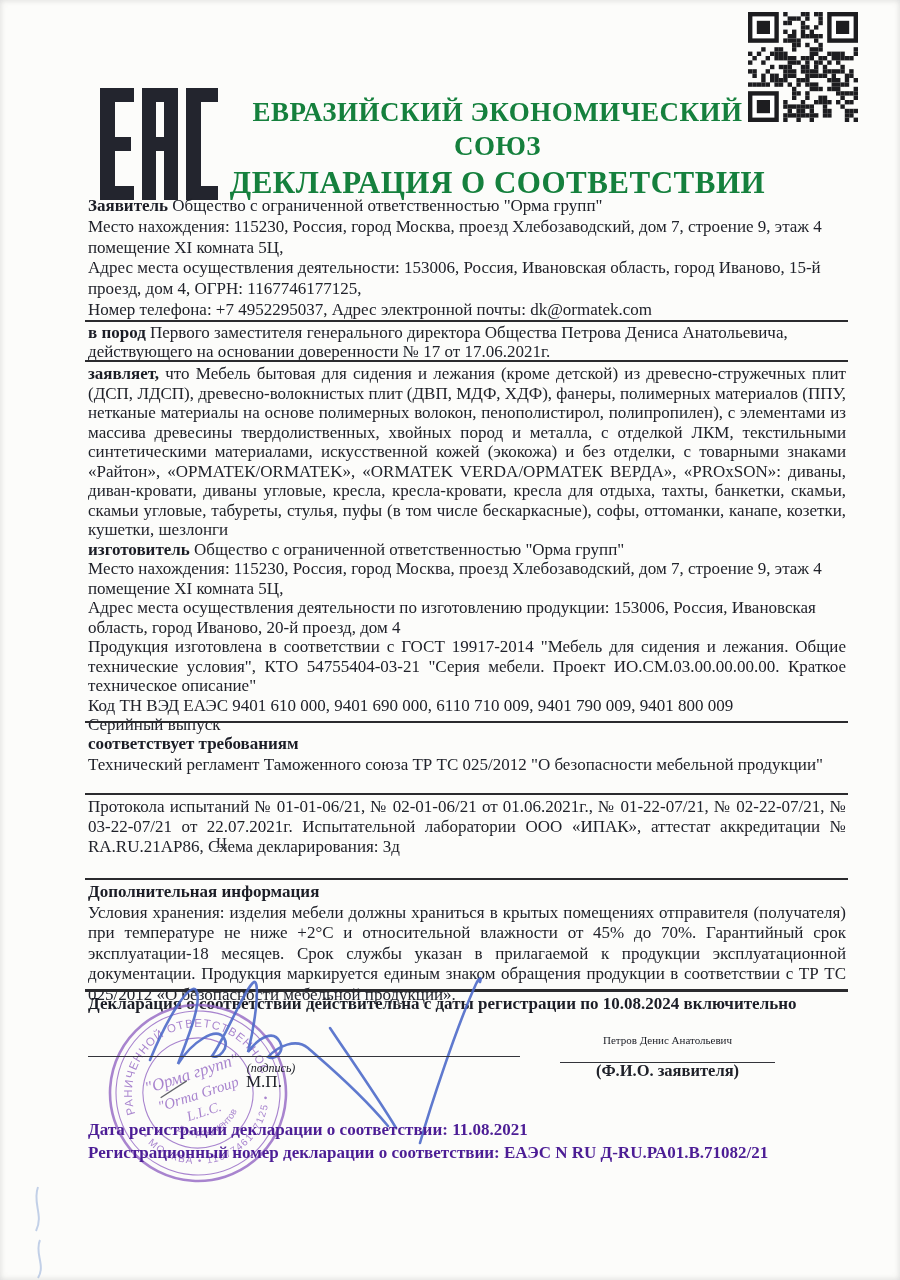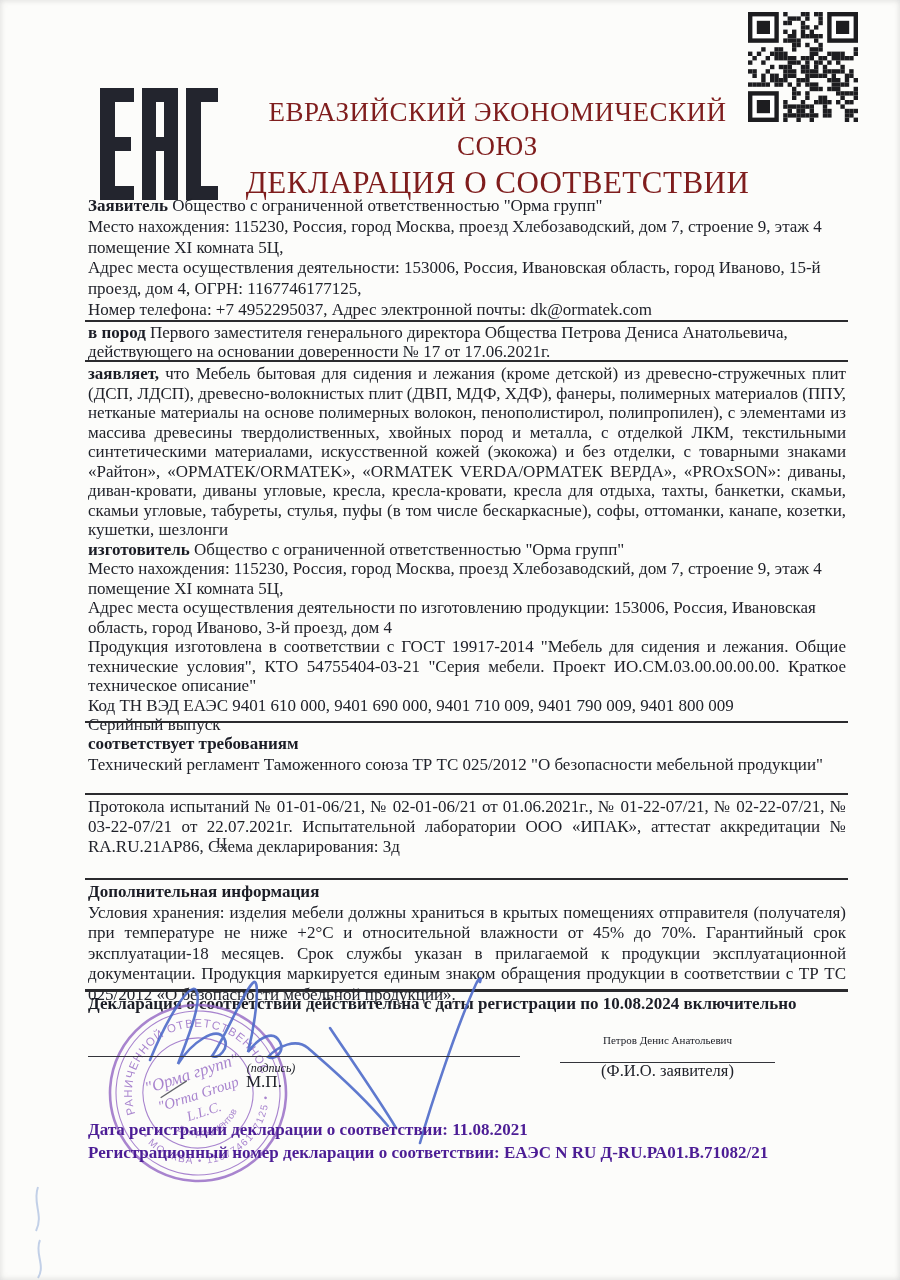--- a/index.html
+++ b/index.html
@@ -6,40 +6,40 @@
   body{
     width:900px;height:1280px;position:relative;overflow:hidden;
     background:#fcfcfa;
     font-family:"Liberation Serif","DejaVu Serif",serif;
     color:#20222a;
   }
   .page-edge{position:absolute;inset:0;box-shadow:inset 0 0 6px rgba(150,150,150,.35);pointer-events:none;}
   
   .eac-logo{position:absolute;left:100px;top:88px;}
   .doc-title{position:absolute;left:225px;top:96px;width:545px;text-align:center;
-    font-weight:normal;color:#7f1d1d;line-height:1.25;}
+    font-weight:bold;color:#15803d;line-height:1.25;}
   .doc-title .t1{font-size:27px;letter-spacing:.5px;}
   .doc-title .t2{font-size:31px;letter-spacing:.5px;}
   .qr{position:absolute;left:748px;top:12px;width:110px;height:110px;}
   
   .sec{position:absolute;left:88px;width:758px;font-size:17px;line-height:19.5px;}
   .sec p{margin:0;}
   .sec.loose{line-height:20.8px;}
   .just{text-align:justify;}
   b{color:#1b1d26;}
   .rule{position:absolute;left:85px;width:763px;background:#2b2b2e;}
   .artifact-char{position:absolute;left:216px;top:835px;font-size:15px;color:#2a2c34;}
   
   .bold-line{font-weight:bold;color:#1b1d26;}
   .sign-line{position:absolute;left:88px;top:1056px;width:432px;border-top:1.6px solid #33343a;}
   .podpis{position:absolute;left:171px;top:1061px;width:200px;text-align:center;font-size:12px;font-style:italic;}
   .mp{position:absolute;left:246px;top:1072px;font-size:17px;font-family:Liberation Serif, serif;}
   .fio-name{position:absolute;left:560px;top:1034px;width:215px;text-align:center;font-size:11px;
     border-bottom:1.4px solid #33343a;padding-bottom:16px;}
-  .fio-label{position:absolute;left:560px;top:1061px;width:215px;text-align:center;font-size:16.5px;}
+  .fio-label{position:absolute;left:560px;top:1061px;width:215px;text-align:center;font-size:16.5px;font-weight:bold;}
   .reg-line{position:absolute;left:88px;width:760px;font-size:17px;font-weight:bold;color:#4c1d95;}
   
   .stamp{position:absolute;left:103px;top:998px;width:190px;height:190px;opacity:.8;}
   .stamp svg{font-family:"Liberation Sans","DejaVu Sans",sans-serif;}
   
   .signature{position:absolute;left:120px;top:968px;width:380px;height:200px;}
   .edge-artifact{position:absolute;left:24px;top:1185px;width:36px;height:95px;opacity:.5;}
 </style>
 </head>
 <body>
@@ -316,23 +316,23 @@
 <div class="sec" style="top:324px;line-height:18.5px">
   <p><b>в пород</b> <span>Первого заместителя генерального директора Общества Петрова Дениса Анатольевича, действующего на основании доверенности № 17 от 17.06.2021г.</span></p>
 </div>
 
 <div class="rule" style="top:360px;height:1.6px"></div>
 
 <div class="sec" style="top:364px">
   <p class="just"><b>заявляет,</b> <span>что Мебель бытовая для сидения и лежания (кроме детской) из древесно-стружечных плит (ДСП, ЛДСП), древесно-волокнистых плит (ДВП, МДФ, ХДФ), фанеры, полимерных материалов (ППУ, нетканые материалы на основе полимерных волокон, пенополистирол, полипропилен), с элементами из массива древесины твердолиственных, хвойных пород и металла, с отделкой ЛКМ, текстильными синтетическими материалами, искусственной кожей (экокожа) и без отделки, с товарными знаками «Райтон», «ОРМАТЕК/ORMATEK», «ORMATEK VERDA/ОРМАТЕК ВЕРДА», «PROxSON»: диваны, диван-кровати, диваны угловые, кресла, кресла-кровати, кресла для отдыха, тахты, банкетки, скамьи, скамьи угловые, табуреты, стулья, пуфы (в том числе бескаркасные), софы, оттоманки, канапе, козетки, кушетки, шезлонги</span></p>
   <p><b>изготовитель</b> <span>Общество с ограниченной ответственностью "Орма групп"</span></p>
   <p>Место нахождения: 115230, Россия, город Москва, проезд Хлебозаводский, дом 7, строение 9, этаж 4 помещение XI комната 5Ц,</p>
-  <p>Адрес места осуществления деятельности по изготовлению продукции: 153006, Россия, Ивановская область, город Иваново, 3-й проезд, дом 4</p>
+  <p>Адрес места осуществления деятельности по изготовлению продукции: 153006, Россия, Ивановская область, город Иваново, 20-й проезд, дом 4</p>
   <p class="just">Продукция изготовлена в соответствии с ГОСТ 19917-2014 "Мебель для сидения и лежания. Общие технические условия", КТО 54755404-03-21 "Серия мебели. Проект ИО.СМ.03.00.00.00.00. Краткое техническое описание"</p>
-  <p>Код ТН ВЭД ЕАЭС 9401 610 000, 9401 690 000, 9401 710 009, 9401 790 009, 9401 800 009</p>
+  <p>Код ТН ВЭД ЕАЭС 9401 610 000, 9401 690 000, 6110 710 009, 9401 790 009, 9401 800 009</p>
   <p>Серийный выпуск</p>
 </div>
 
 <div class="rule" style="top:721px;height:2.4px"></div>
 
 <div class="sec" style="top:733px;line-height:21px">
   <p class="bold-line">соответствует требованиям</p>
   <p>Технический регламент Таможенного союза ТР ТС 025/2012 "О безопасности мебельной продукции"</p>
 </div>
 

